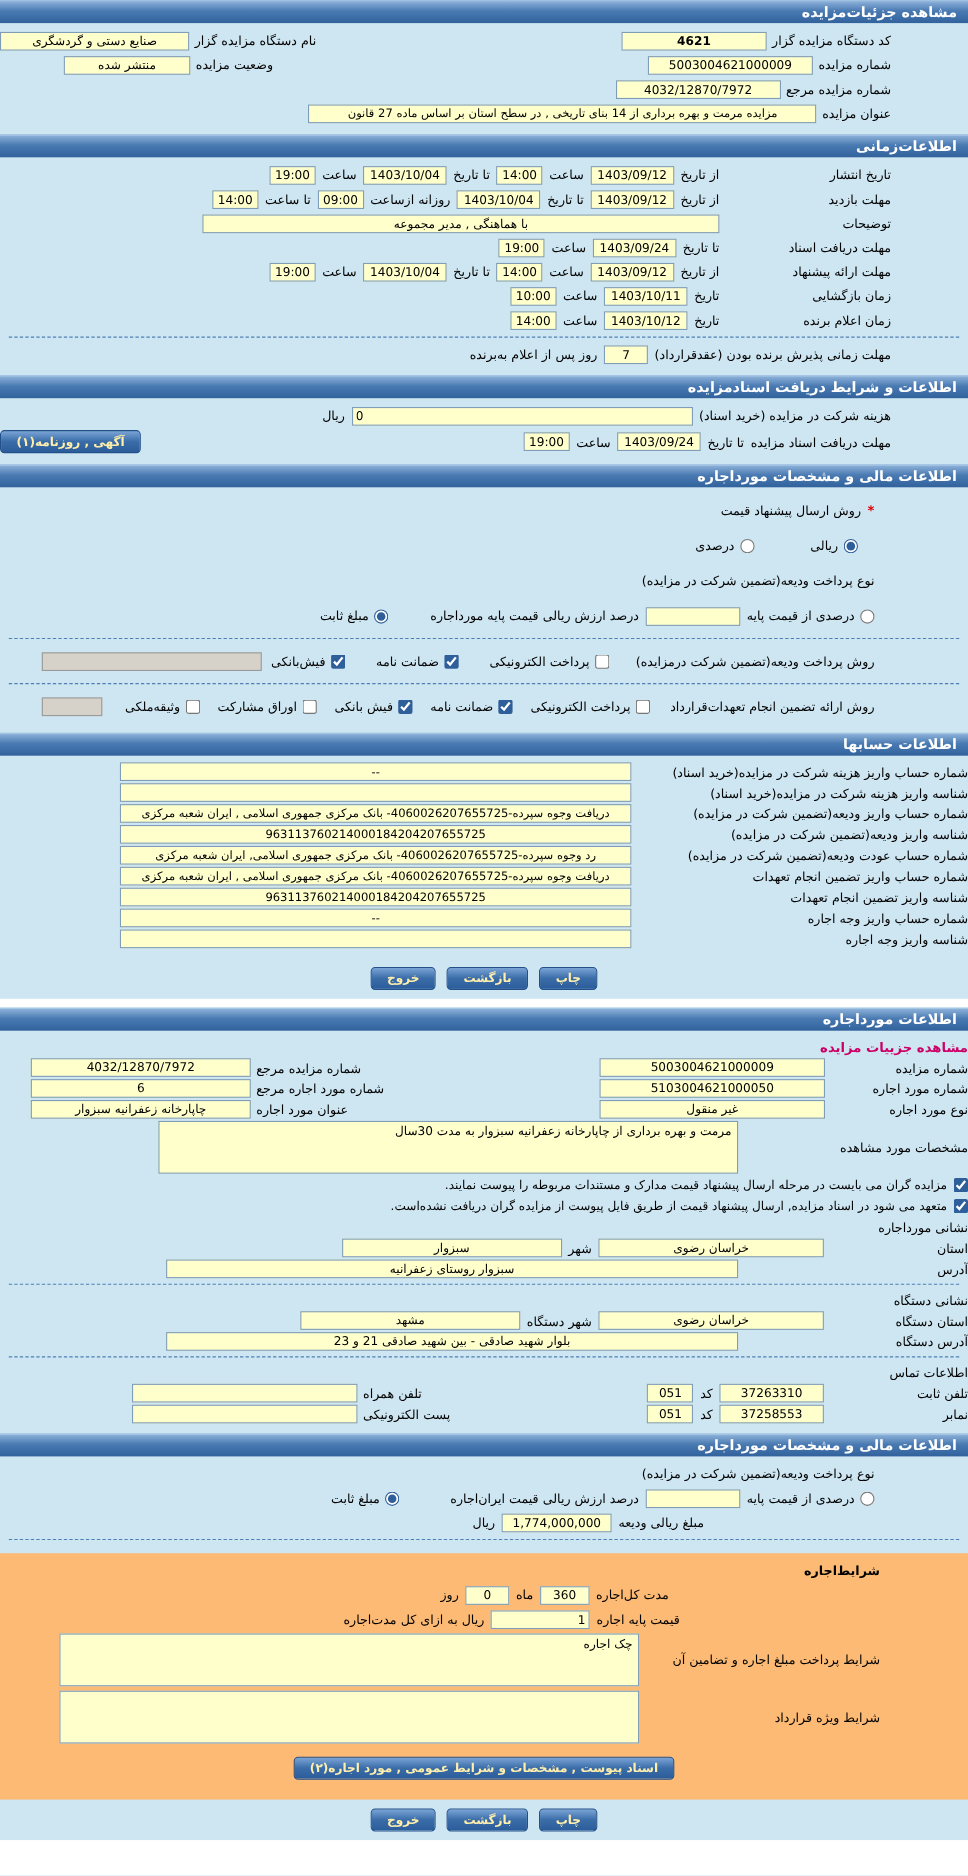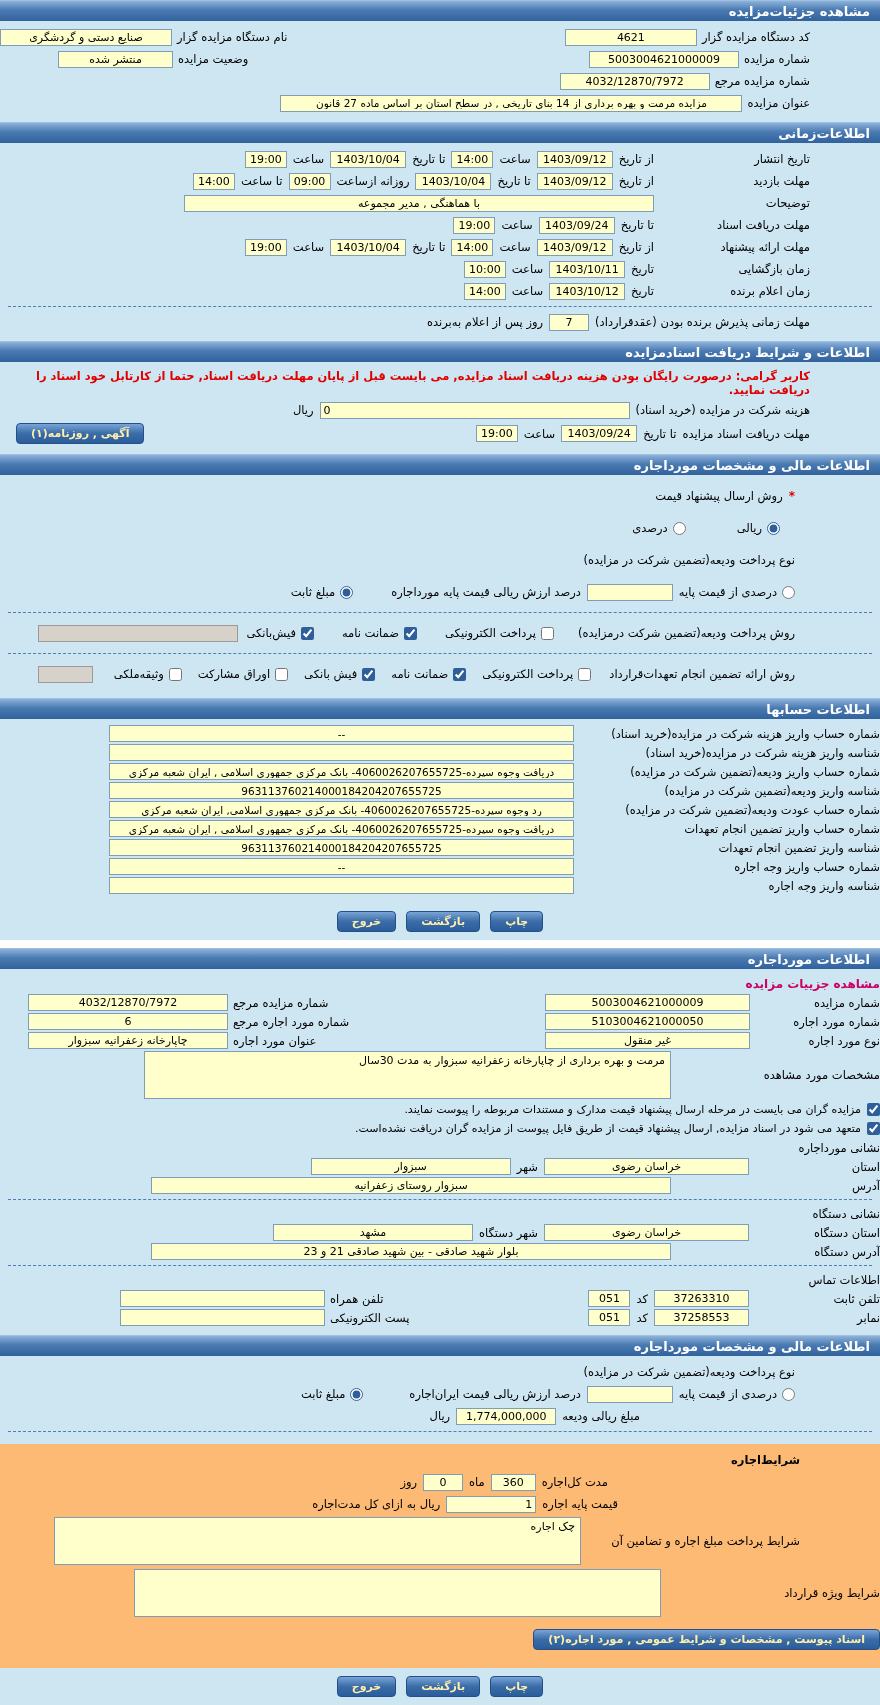--- a/index.html
+++ b/index.html
@@ -47,21 +47,21 @@
 </head>
 <body>
 
 <div class="page">
 
   <div class="hdr">مشاهده جزئیات‌مزایده</div>
   <div class="panel">
     <div class="row ind70">
       <span class="pair">
         <span class="lbl">کد دستگاه مزایده گزار</span>
-        <input class="inp ctr ltr" style="width: 132px;" value="4621">
+        <input class="inp ctr ltr" style="width: 132px; font-weight: bold;" value="4621">
       </span>
       <span class="pair pushleft">
         <span class="lbl">نام دستگاه مزایده گزار</span>
         <input class="inp ctr" style="width: 172px;" value="صنایع دستی و گردشگری">
       </span>
     </div>
     <div class="row ind70">
       <span class="pair">
         <span class="lbl">شماره مزایده</span>
         <input class="inp ctr ltr" style="width: 150px;" value="5003004621000009">
@@ -149,34 +149,31 @@
     <div class="row ind70">
       <span class="lbl">مهلت زمانی پذیرش برنده بودن (عقدقرارداد)</span>
       <input class="inp ctr ltr" style="width: 40px;" value="7">
       <span class="lbl">روز پس از اعلام به‌برنده</span>
     </div>
   </div>
 
   <div class="hdr">اطلاعات و شرایط دریافت اسنادمزایده</div>
   <div class="panel">
     <div class="row ind70">
-      <span class="warn">کاربر گرامی: درصورت رایگان بودن هزینه دریافت اسناد مزایده, می بایست قبل از پایان مهلت دریافت اسناد, حتما از کارتابل خود اسناد را دریافت نمایید.</span>
-    </div>
-    <div class="row ind70">
       <span class="lbl">هزینه شرکت در مزایده (خرید اسناد)</span>
       <input class="inp ltr tal" style="width: 310px;" value="0">
       <span class="lbl">ریال</span>
     </div>
     <div class="row ind70">
       <span class="lbl">مهلت دریافت اسناد مزایده</span>
       <span class="lbl">تا تاریخ</span>
       <input class="inp ctr ltr" style="width: 76px;" value="1403/09/24">
       <span class="lbl">ساعت</span>
       <input class="inp ctr ltr" style="width: 42px;" value="19:00">
-      <button class="btn pushleft" style="margin-left:16px">آگهی , روزنامه(۱)</button>
+      <button class="btn pushleft" style="">آگهی , روزنامه(۱)</button>
     </div>
   </div>
 
   <div class="hdr">اطلاعات مالی و مشخصات مورداجاره</div>
   <div class="panel pD">
     <div class="row ind85">
       <span class="req">*</span>
       <span class="lbl">روش ارسال پیشنهاد قیمت</span>
     </div>
     <div class="row ind100">
@@ -433,25 +430,25 @@
     </div>
     <div class="row" style="padding-right:262px">
       <span class="lbl">قیمت پایه اجاره</span>
       <input class="inp" style="width: 90px;" value="1">
       <span class="lbl">ریال به ازای کل مدت‌اجاره</span>
     </div>
     <div class="row" style="padding-right:80px">
       <span class="lbl" style="width:195px">شرایط پرداخت مبلغ اجاره و تضامین آن</span>
       <textarea class="ta" style="margin-inline-start: 18px;">چک اجاره</textarea>
     </div>
-    <div class="row" style="">
+    <div class="row" style="padding-right:80px">
       <span class="lbl" style="width:195px">شرایط ویژه قرارداد</span>
       <textarea class="ta" style="margin-inline-start: 18px;"></textarea>
     </div>
-    <div class="row" style="padding:10px 0">
+    <div class="row" style="justify-content:center;padding:10px 0">
       <button class="btn">اسناد پیوست , مشخصات و شرایط عمومی , مورد اجاره(۲)</button>
     </div>
   </div>
 
   <div class="row btns">
     <button class="btn">چاپ</button>
     <button class="btn">بازگشت</button>
     <button class="btn">خروج</button>
   </div>
 

